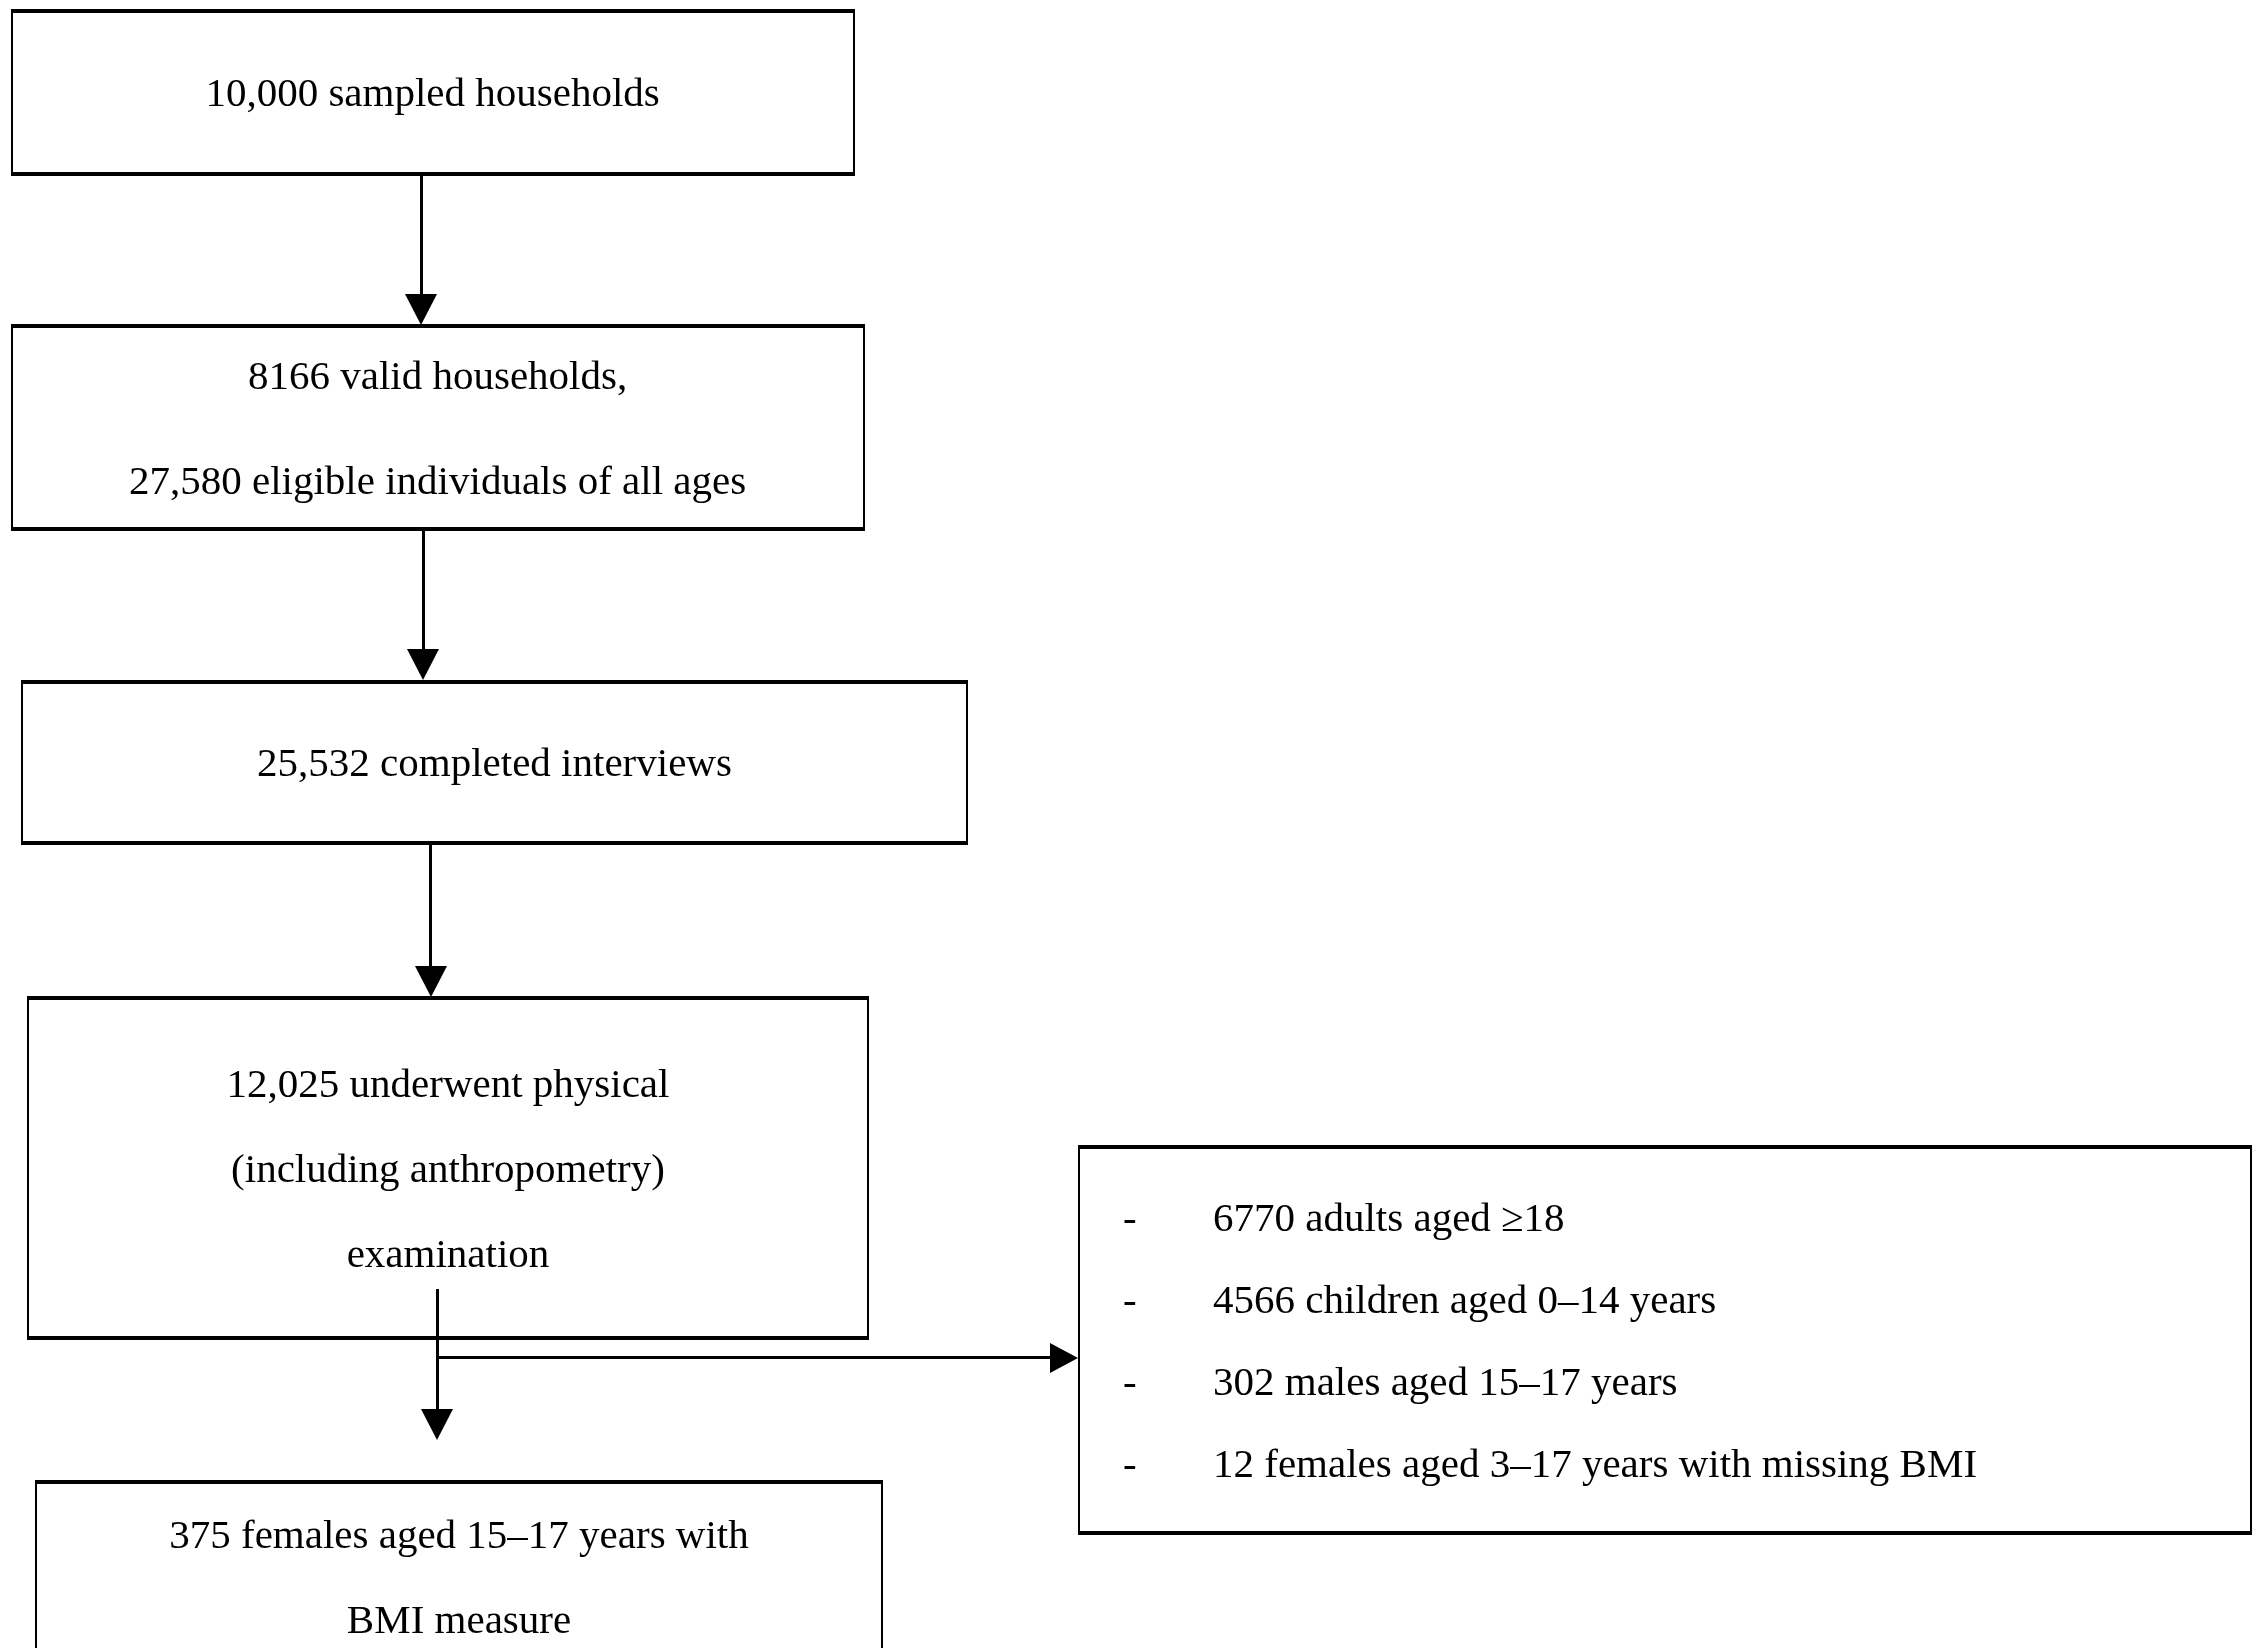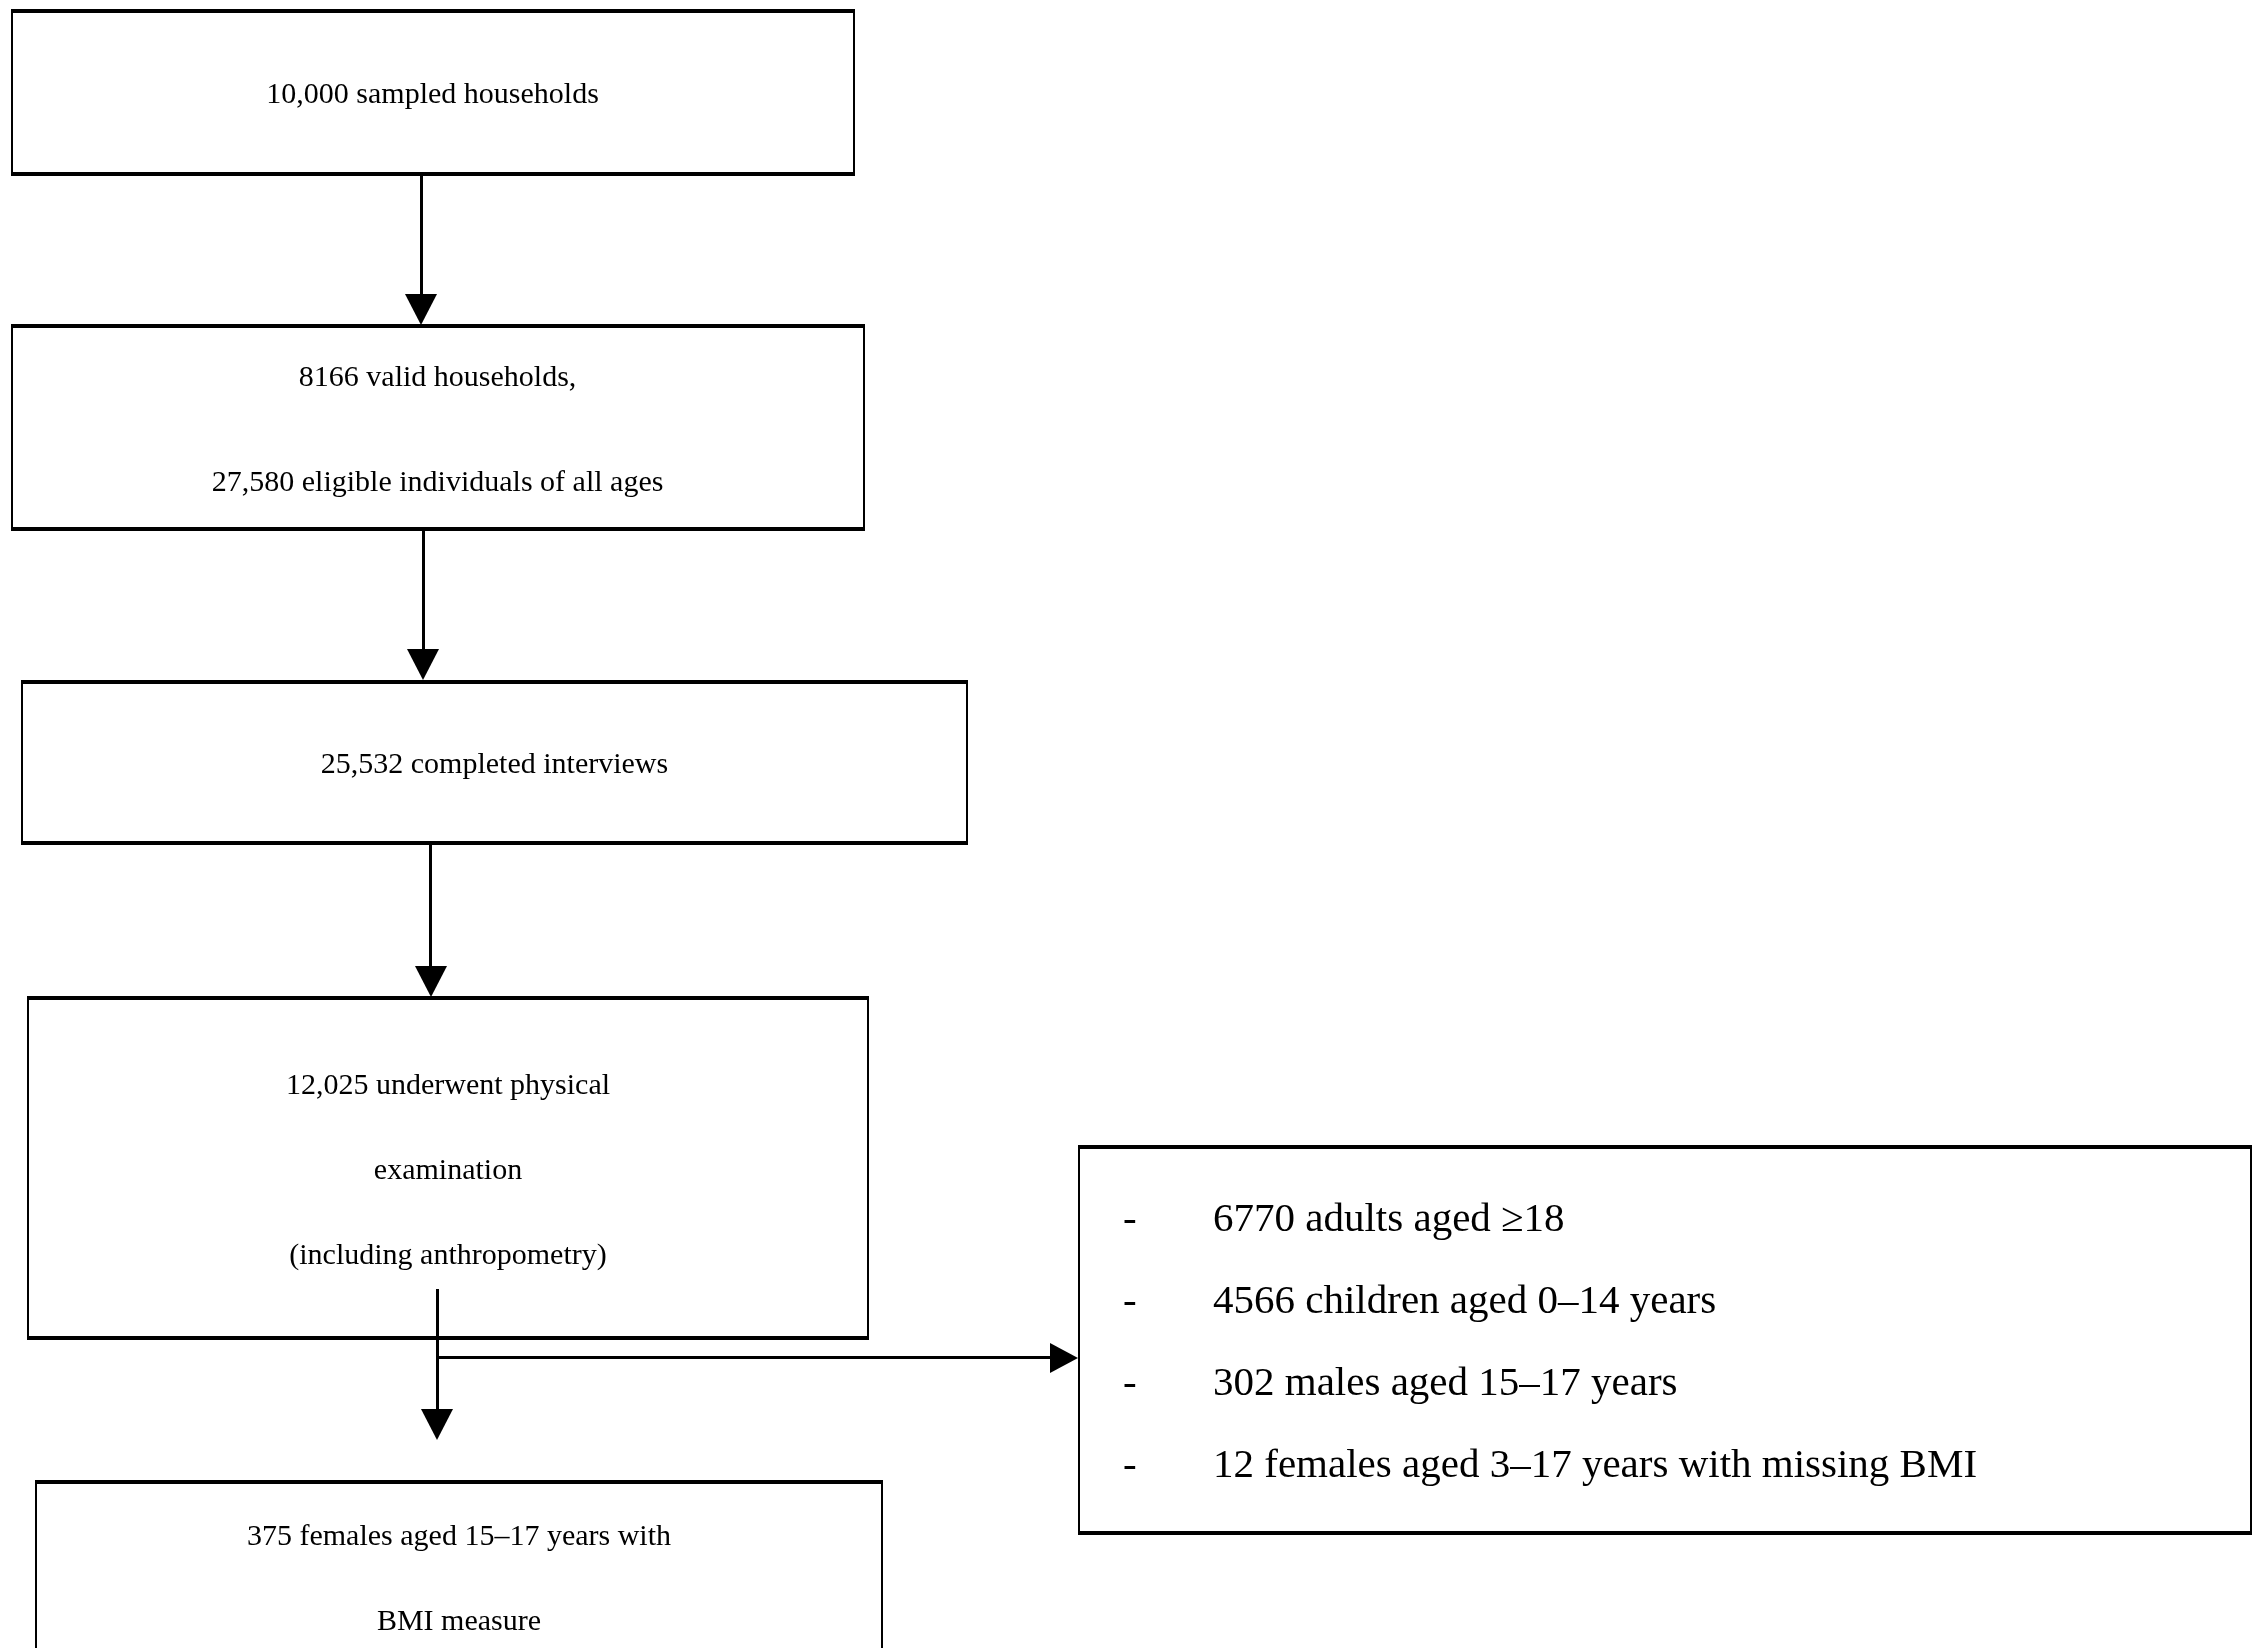--- a/index.html
+++ b/index.html
@@ -23,21 +23,21 @@
     border-top-width: 4px;
     border-bottom-width: 4px;
     box-sizing: border-box;
     display: flex;
     flex-direction: column;
     justify-content: center;
     align-items: center;
     text-align: center;
   }
   .fbox .line {
-    font-size: 30px;
+    font-size: 41px;
     line-height: 85px;
     white-space: nowrap;
   }
   .box-sampled    { left: 10.6px;   top: 8.6px;   width: 844px; height: 167px; }
   .box-valid      { left: 10.6px;   top: 324px;  width: 854px; height: 207px; gap: 20px; }
   .box-interviews { left: 21px;   top: 680px; width: 947px; height: 165px; }
   .box-physical   { left: 27px;   top: 996px; width: 842px; height: 344px; }
   .box-females    { left: 35px;   top: 1480px; width: 848px; height: 194px; }
   .box-exclusions {
     left: 1078px; top: 1145px; width: 1174px; height: 390px;
@@ -117,22 +117,22 @@
 
   <div class="fbox box-interviews">
     <div class="line">25,532 completed interviews</div>
   </div>
 
   <div class="vline line3"></div>
   <div class="arrowhead-down head3"></div>
 
   <div class="fbox box-physical">
     <div class="line">12,025 underwent physical</div>
+    <div class="line">(including anthropometry)</div>
     <div class="line">examination</div>
-    <div class="line">(including anthropometry)</div>
   </div>
 
   <div class="vline line4"></div>
   <div class="arrowhead-down head4"></div>
   <div class="hline branch-h"></div>
   <div class="arrowhead-right head-branch"></div>
 
   <div class="fbox box-females">
     <div class="line">375 females aged 15–17 years with</div>
     <div class="line">BMI measure</div>

